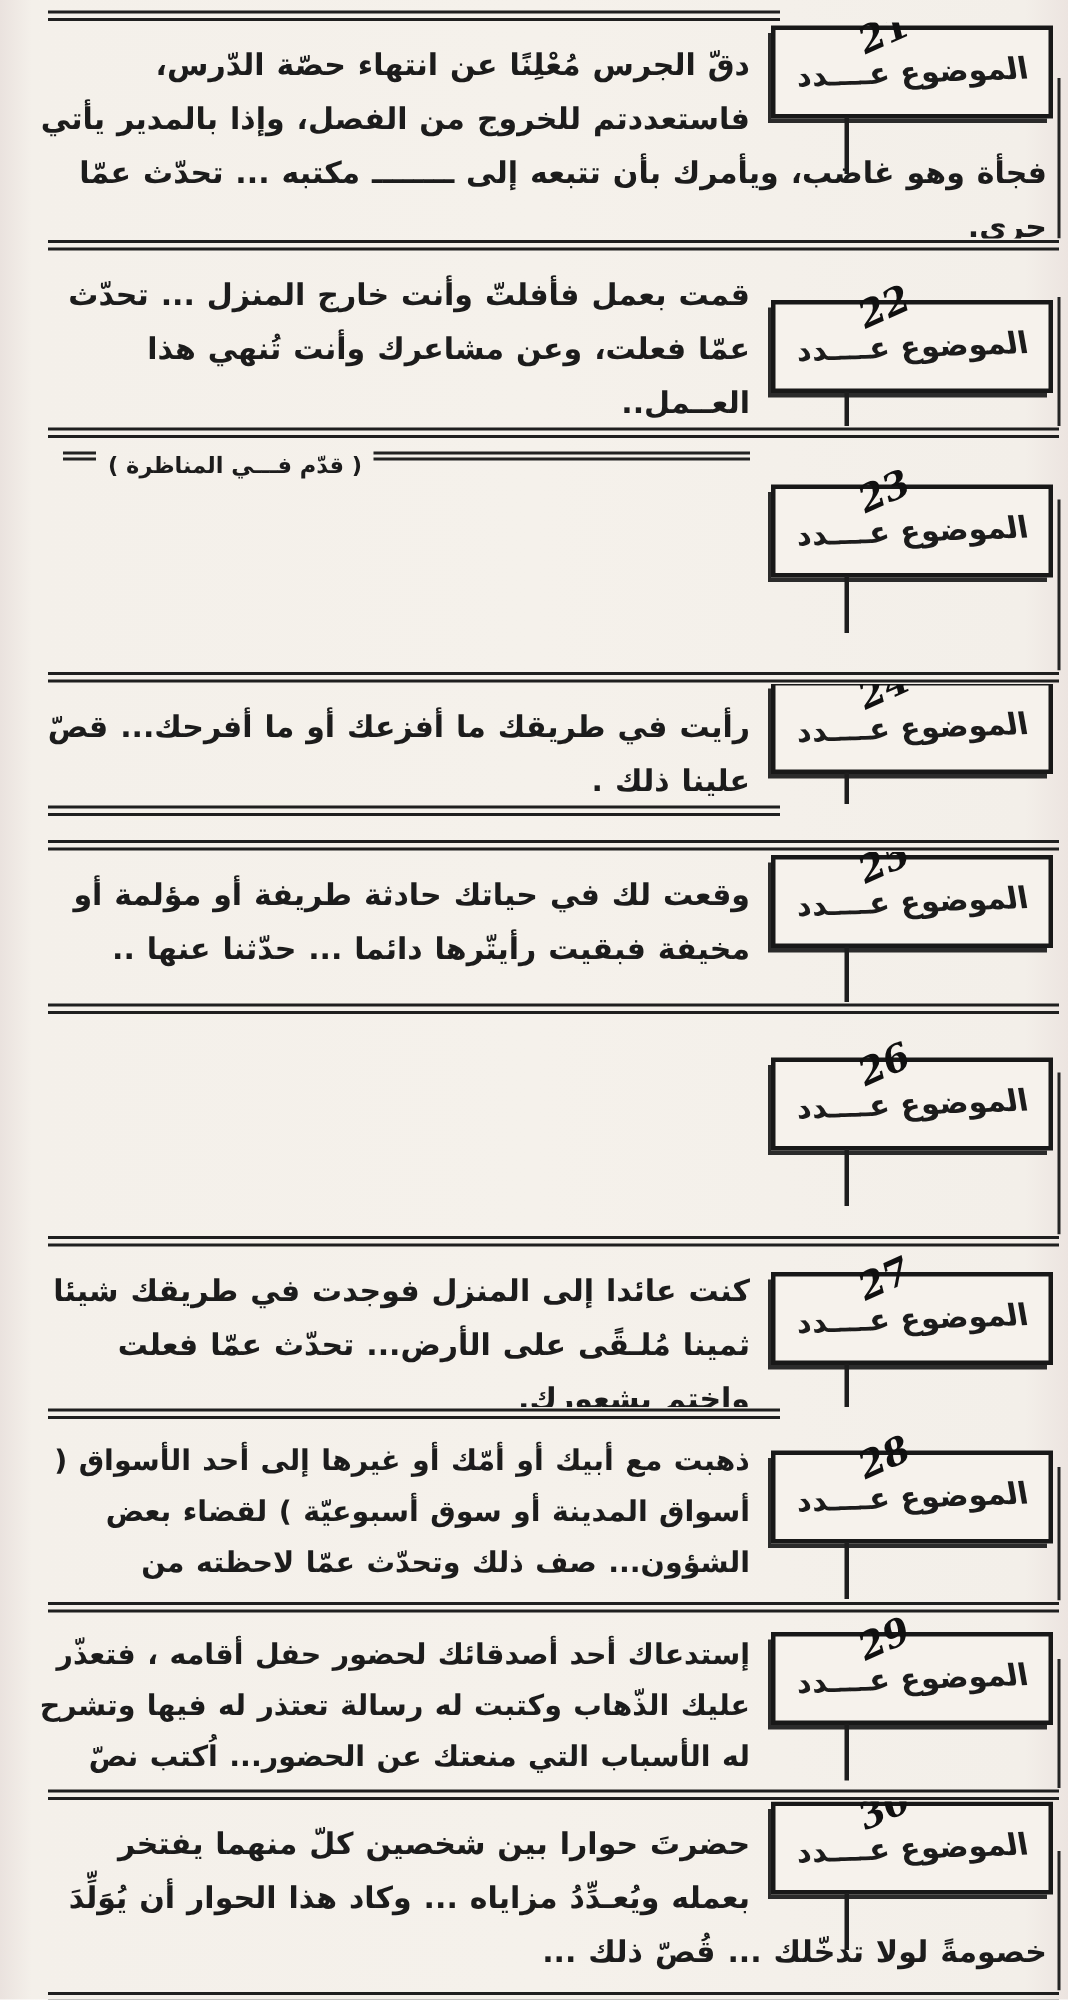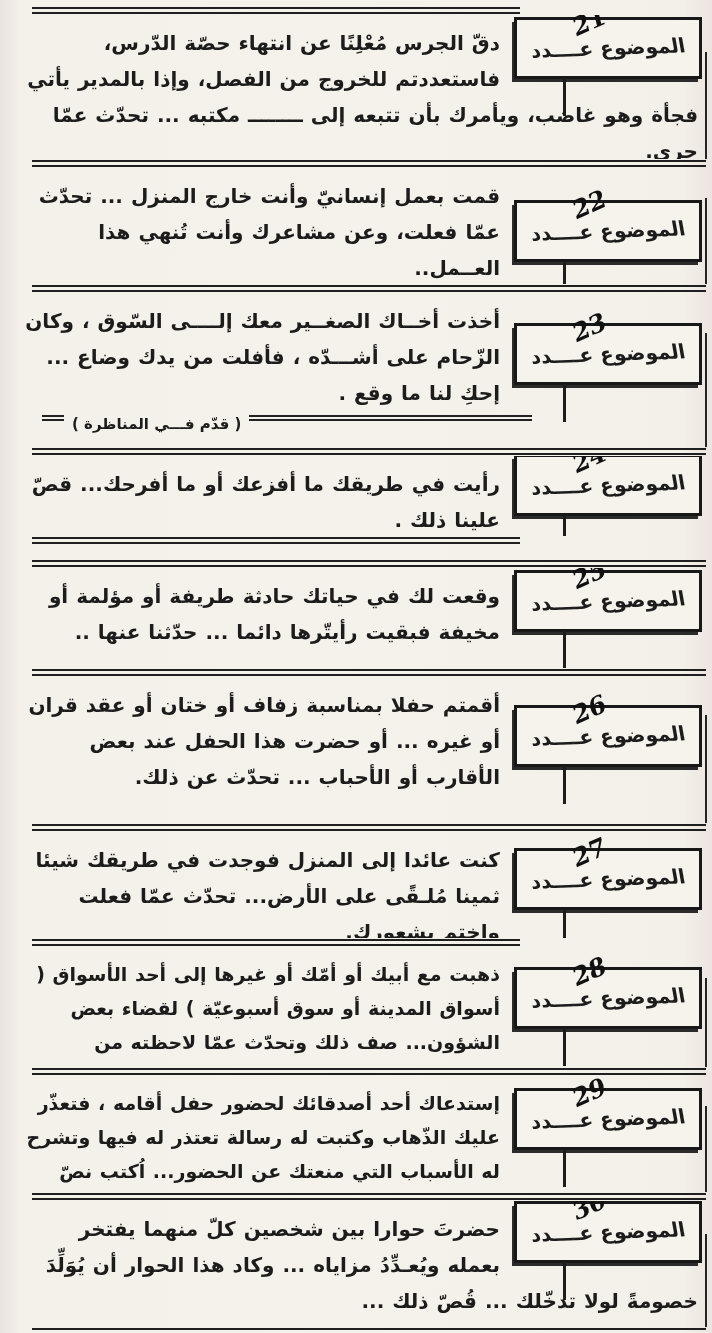--- a/index.html
+++ b/index.html
@@ -88,31 +88,30 @@
     <p class="prompt">دقّ الجرس مُعْلِنًا عن انتهاء حصّة الدّرس، فاستعددتم للخروج من الفصل، وإذا بالمدير يأتي فجأة وهو غاضب، ويأمرك بأن تتبعه إلى ــــــــ مكتبه ... تحدّث عمّا جرى.</p>
   </section>
 
   <div class="rule"></div>
 
   <section class="topic t22 edge">
     <div class="topic-box">
       <span class="topic-num">22</span>
       <span class="topic-label">الموضوع عــــدد</span>
     </div>
-    <p class="prompt">قمت بعمل إنسانيّ وأنت خارج المنزل ... تحدّث عمّا فعلت، وعن مشاعرك وأنت تُنهي هذا العــمل..</p>
+    <p class="prompt">قمت بعمل فأفلتّ وأنت خارج المنزل ... تحدّث عمّا فعلت، وعن مشاعرك وأنت تُنهي هذا العــمل..</p>
   </section>
 
   <div class="rule"></div>
 
   <section class="topic t23 edge">
     <div class="topic-box">
       <span class="topic-num">23</span>
       <span class="topic-label">الموضوع عــــدد</span>
     </div>
-    <p class="prompt">أخذت أخــاك الصغــير معك إلــــى السّوق ، وكان الزّحام على أشـــدّه ، فأفلت من يدك وضاع ... إحكِ لنا ما وقع .</p>
     <div class="sep">
       <span class="sep-line sep-stub"></span>
       <span class="sep-text">( قدّم فـــي المناظرة )</span>
       <span class="sep-line sep-long"></span>
     </div>
   </section>
 
   <div class="rule"></div>
 
   <section class="topic t24">
@@ -134,21 +133,20 @@
     <p class="prompt">وقعت لك في حياتك حادثة طريفة أو مؤلمة أو مخيفة فبقيت رأيتّرها دائما ... حدّثنا عنها ..</p>
   </section>
 
   <div class="rule"></div>
 
   <section class="topic t26 edge">
     <div class="topic-box">
       <span class="topic-num">26</span>
       <span class="topic-label">الموضوع عــــدد</span>
     </div>
-    <p class="prompt">أقمتم حفلا بمناسبة زفاف أو ختان أو عقد قران أو غيره ... أو حضرت هذا الحفل عند بعض الأقارب أو الأحباب ... تحدّث عن ذلك.</p>
   </section>
 
   <div class="rule"></div>
 
   <section class="topic t27">
     <div class="topic-box">
       <span class="topic-num">27</span>
       <span class="topic-label">الموضوع عــــدد</span>
     </div>
     <p class="prompt">كنت عائدا إلى المنزل فوجدت في طريقك شيئا ثمينا مُلـقًى على الأرض... تحدّث عمّا فعلت واختم بشعورك.</p>

